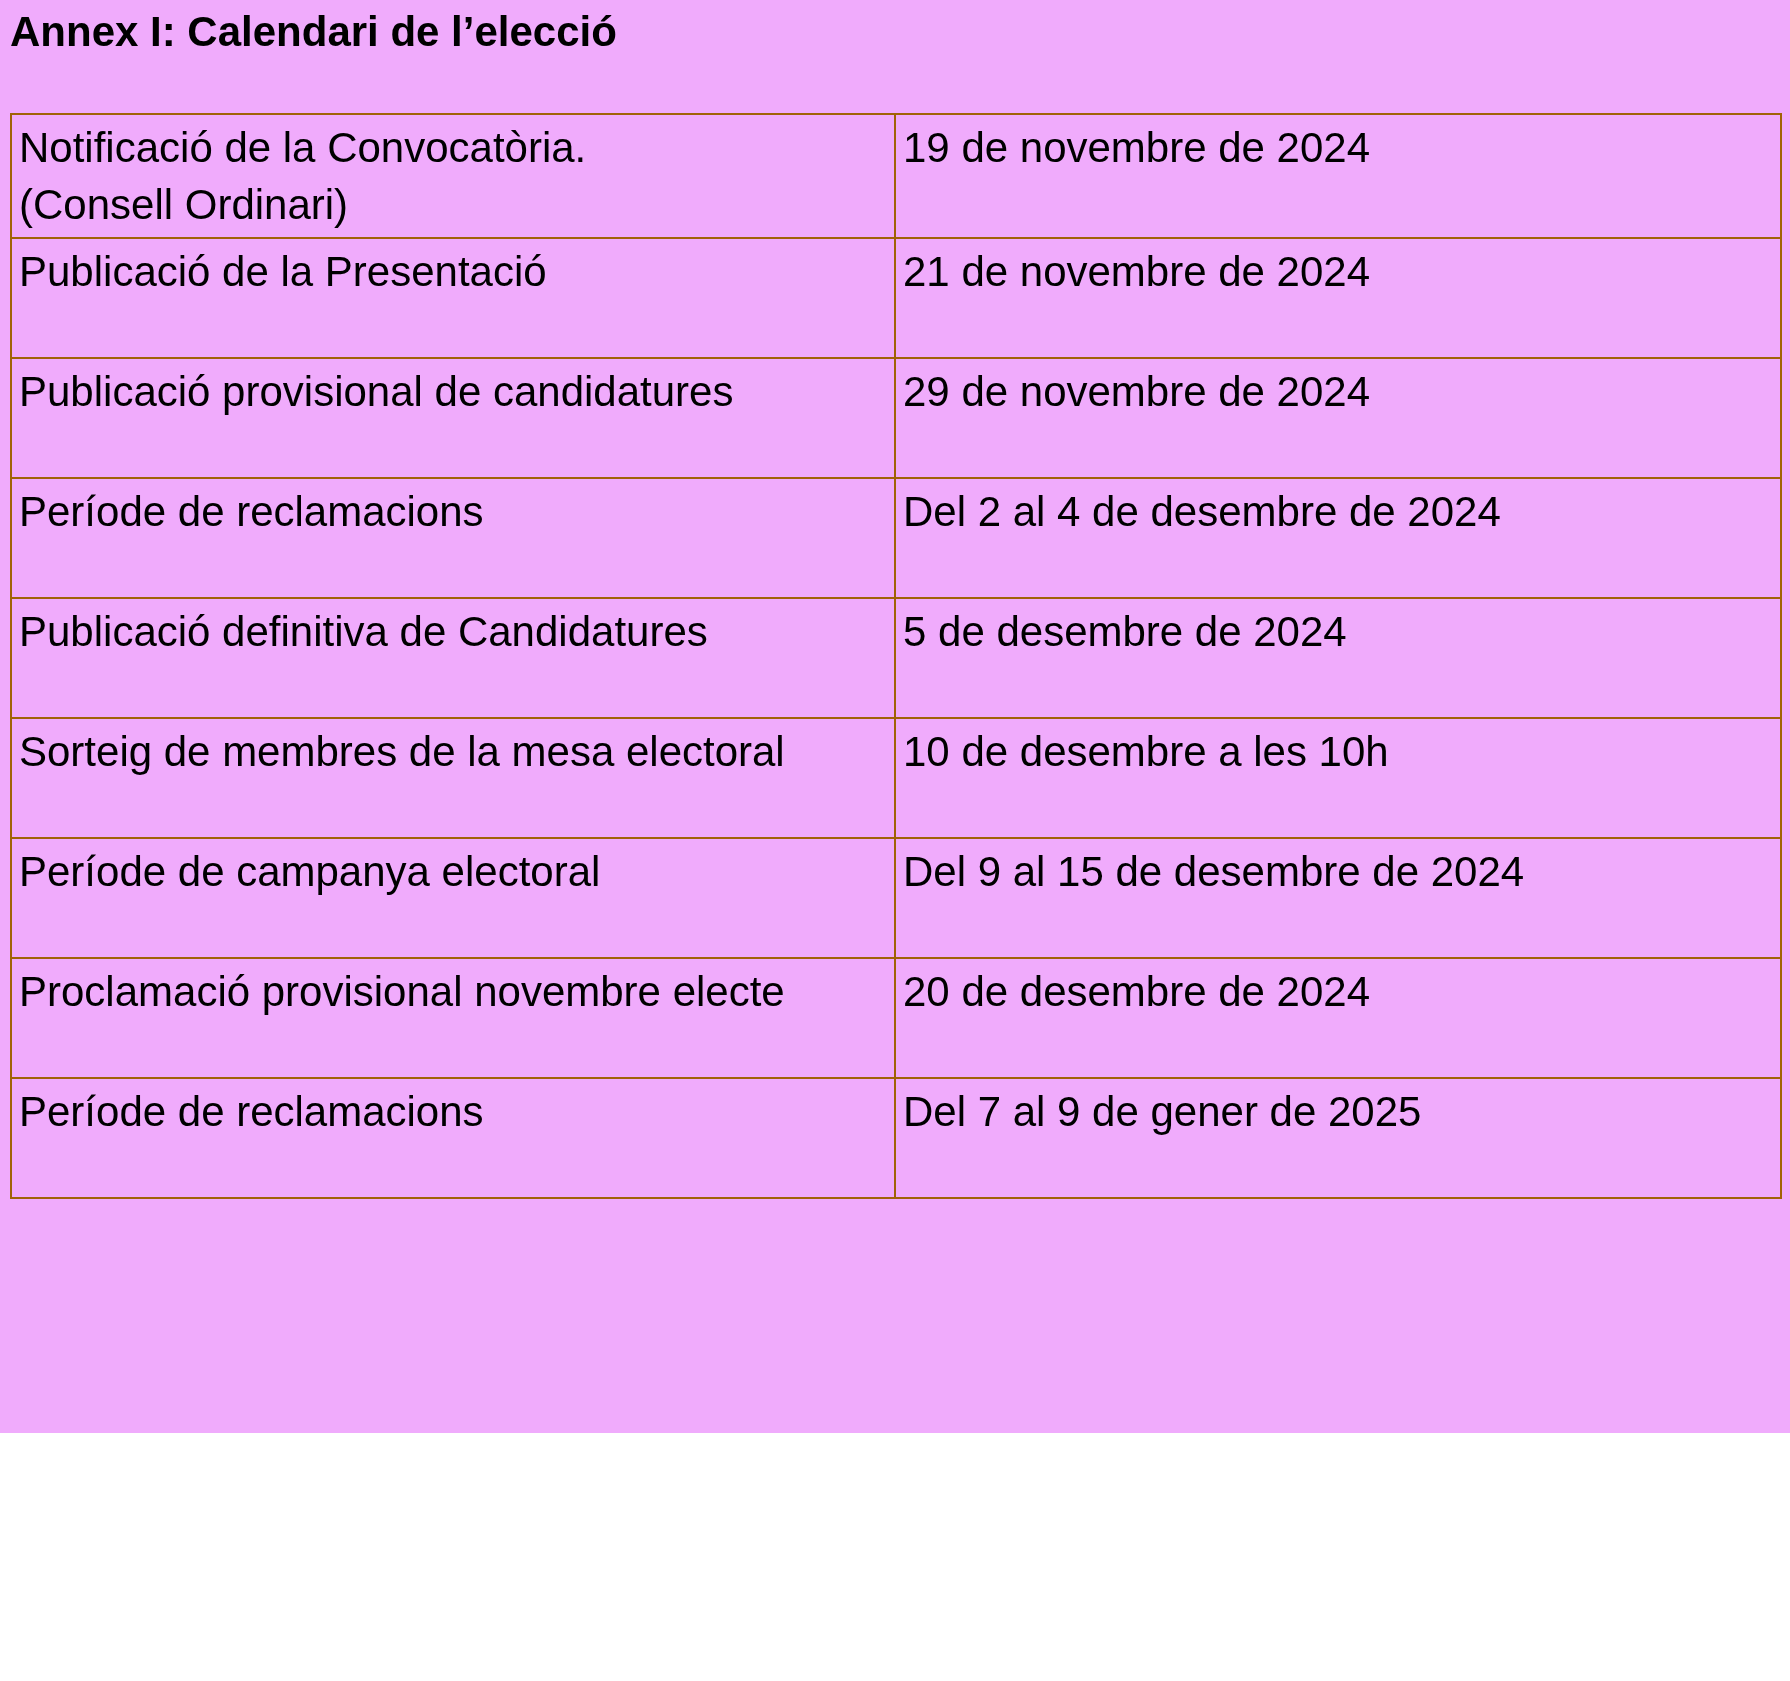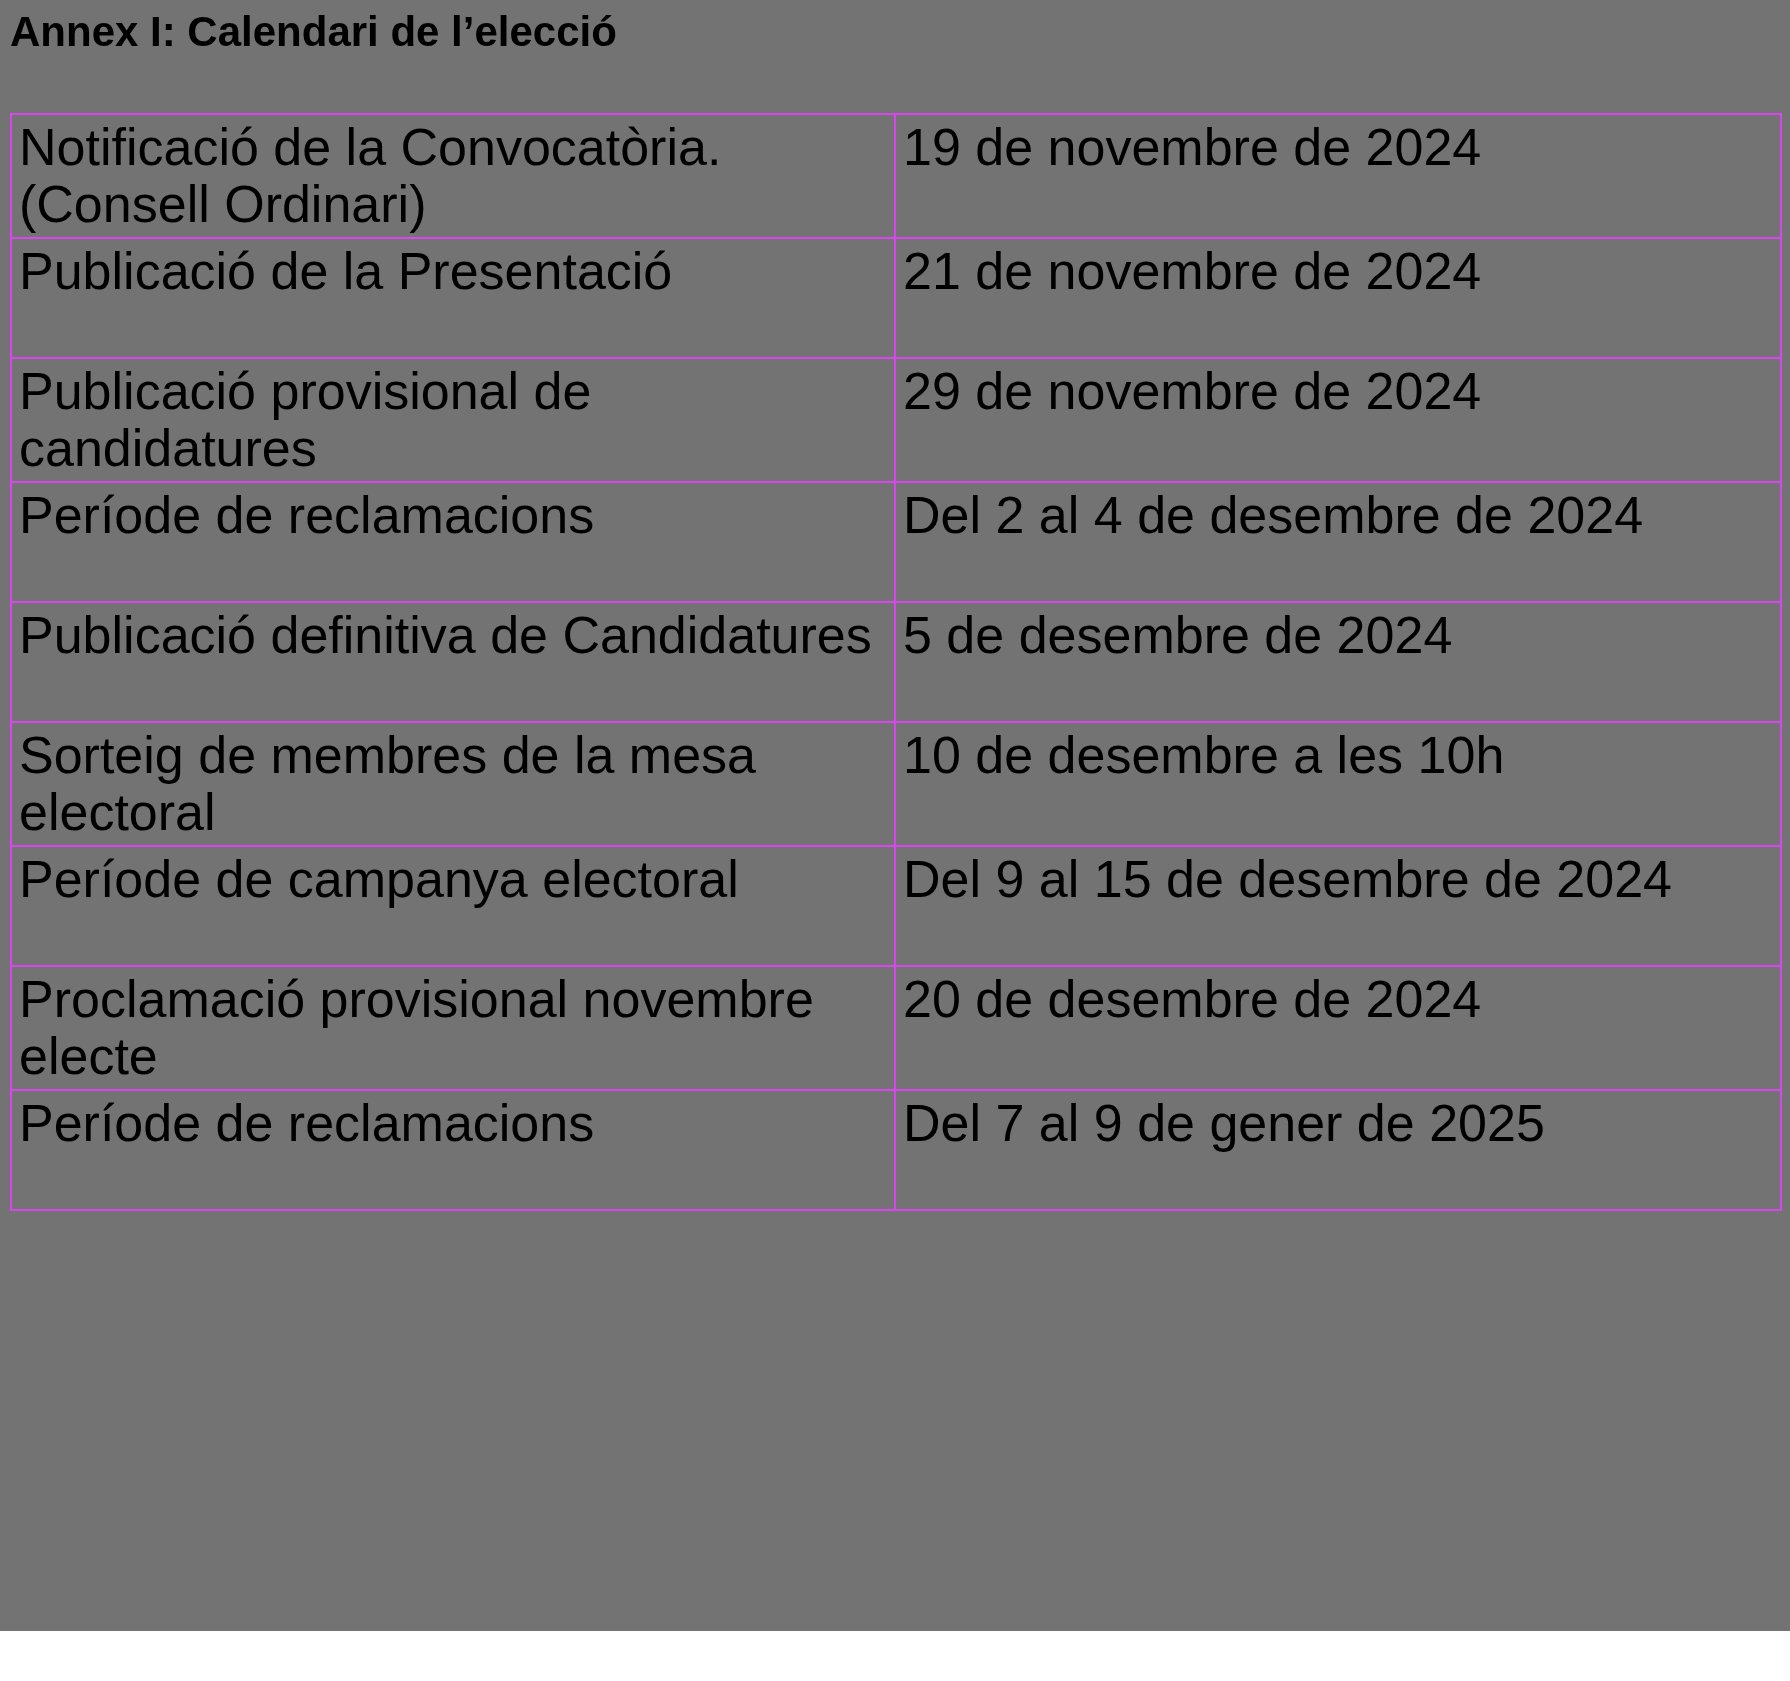--- a/index.html
+++ b/index.html
@@ -4,45 +4,45 @@
 <style>
   html, body {
     margin: 0;
     padding: 0;
     background: #ffffff;
     color: #000000;
     font-family: "Liberation Sans", sans-serif;
   }
   .page {
     width: 1790px;
-    height: 1631px;
+    height: 1433px;
     box-sizing: border-box;
     padding: 8px 20px 0 10px;
-    background: #737373;
+    background: #f0abfc;
     overflow: hidden;
   }
   .doc-title {
     font-size: 42px;
     font-weight: 700;
     line-height: 48px;
     margin: 0 0 57px 0;
     color: #000000;
   }
   table.calendar {
     border-collapse: collapse;
     table-layout: fixed;
     width: 1770px;
   }
   table.calendar td {
-    border: 2px solid #d946ef;
+    border: 2px solid #a16207;
     vertical-align: top;
     box-sizing: border-box;
     height: 120px;
     padding: 4px 8px 4px 7px;
-    font-size: 52px;
+    font-size: 42px;
     line-height: 57px;
     white-space: pre-line;
     overflow: hidden;
     color: #000000;
     margin-left: 32px;
   }
   col.event-col { width: 884px; }
   col.date-col  { width: 886px; }
 </style>
 </head>

